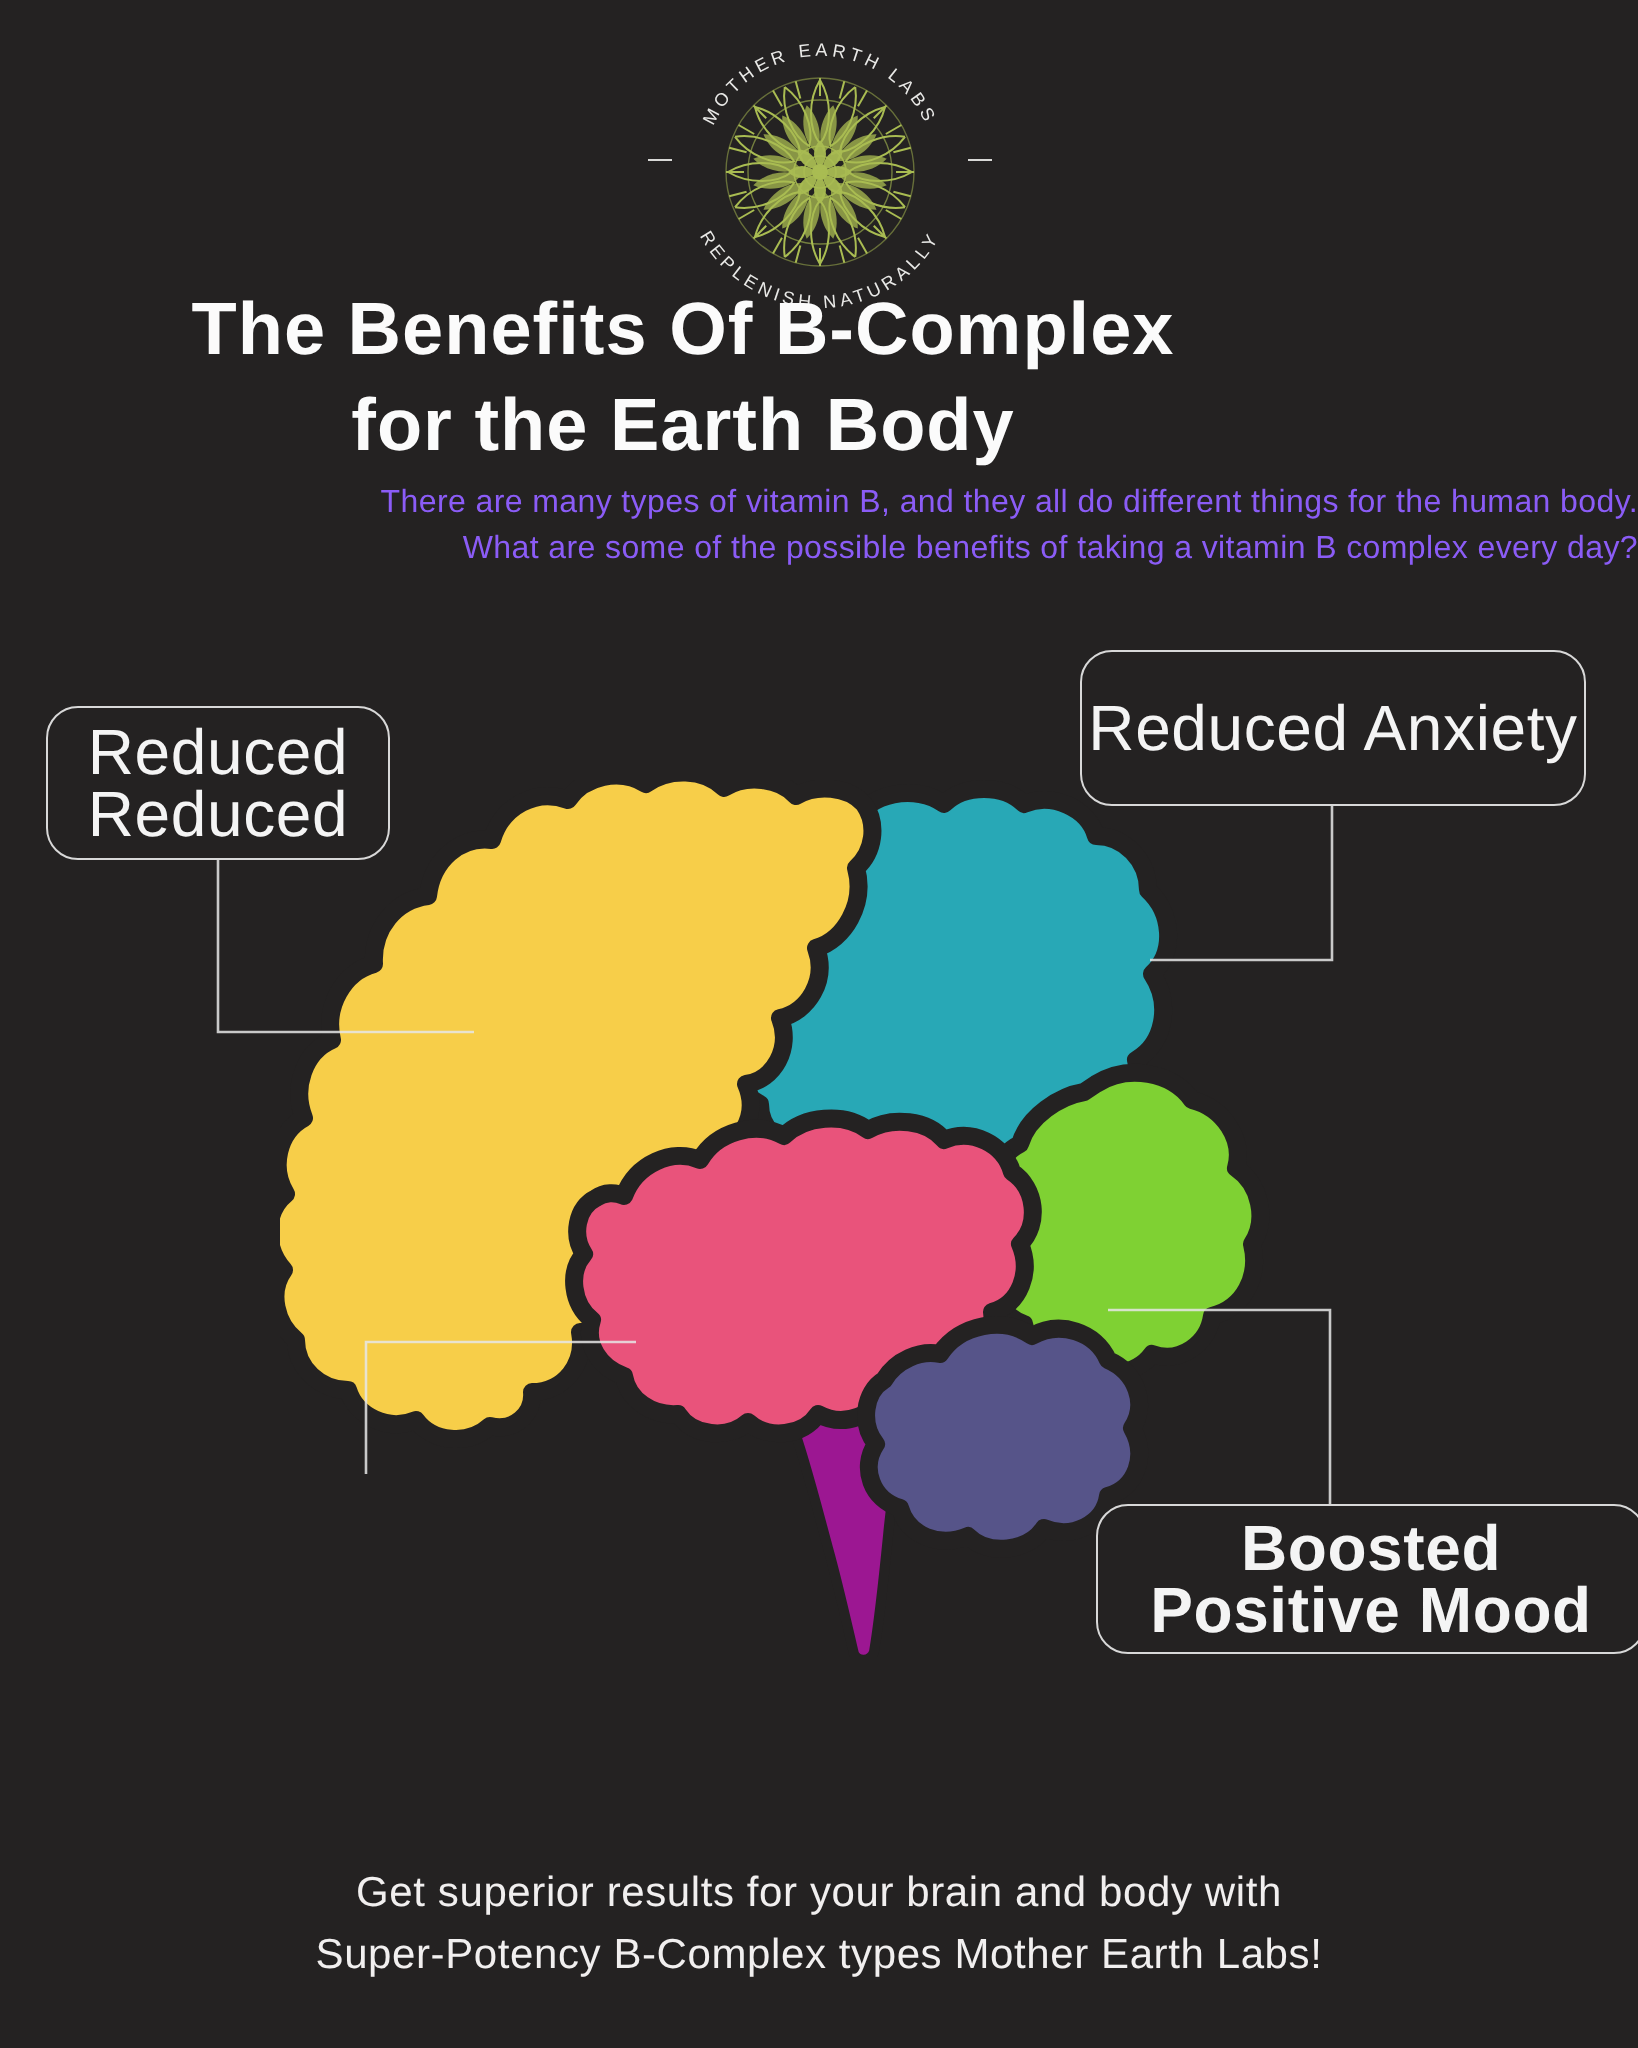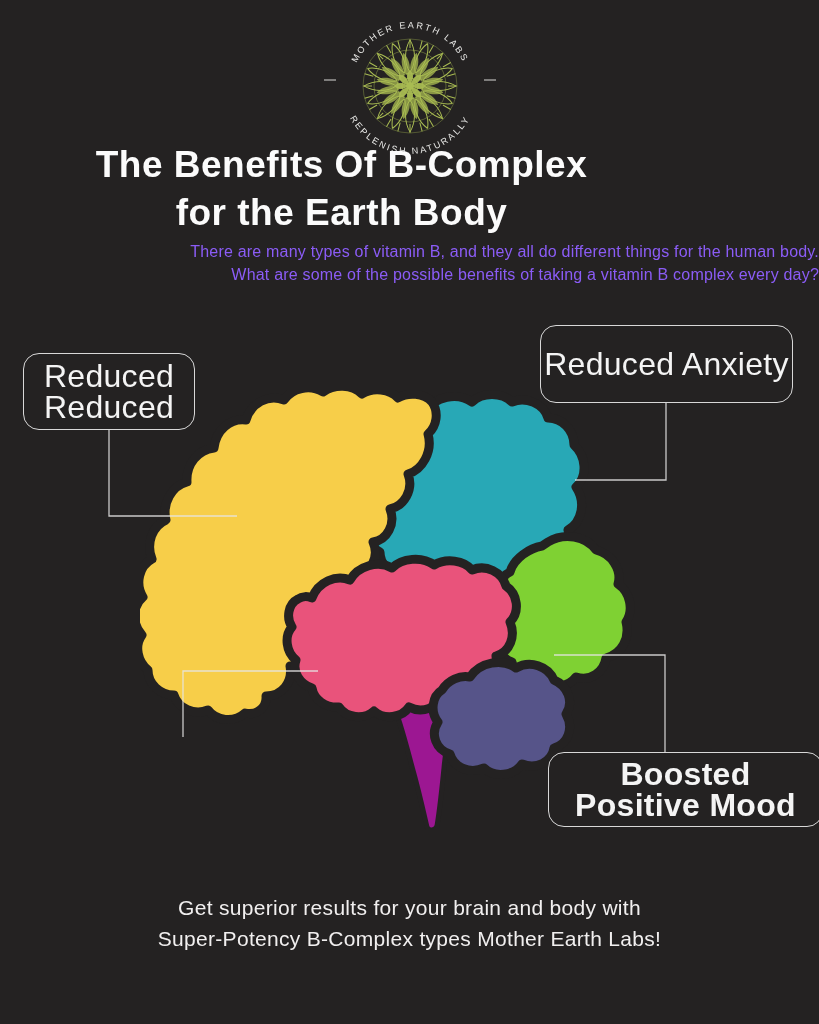--- a/index.html
+++ b/index.html
@@ -29,21 +29,21 @@
     border:1.2px solid #d8d8d8;border-radius:16px;background:transparent;
     display:flex;flex-direction:column;align-items:center;justify-content:center;
     color:#f4f4f4;font-size:32px;line-height:31px;text-align:center;letter-spacing:.3px;
   }
   .callout-stress{left:23px;top:353px;width:172px;height:77px;}
   .callout-anxiety{left:540px;top:325px;width:253px;height:78px;}
   .callout-cognitive{left:32px;top:737px;width:303px;height:78px;}
   .callout-mood{left:548px;top:752px;width:275px;height:75px;font-weight:bold;}
   
   .footer{
-    position:absolute;left:0;top:892px;width:819px;text-align:center;
+    position:absolute;left:0;top:931px;width:819px;text-align:center;
     color:#f1efef;font-size:21px;line-height:31px;letter-spacing:.3px;
   }
 </style>
 </head>
 <body>
 
 <div class="page">
 
   <svg class="logo-svg" viewBox="-111 -82 222 164">
     <defs>

